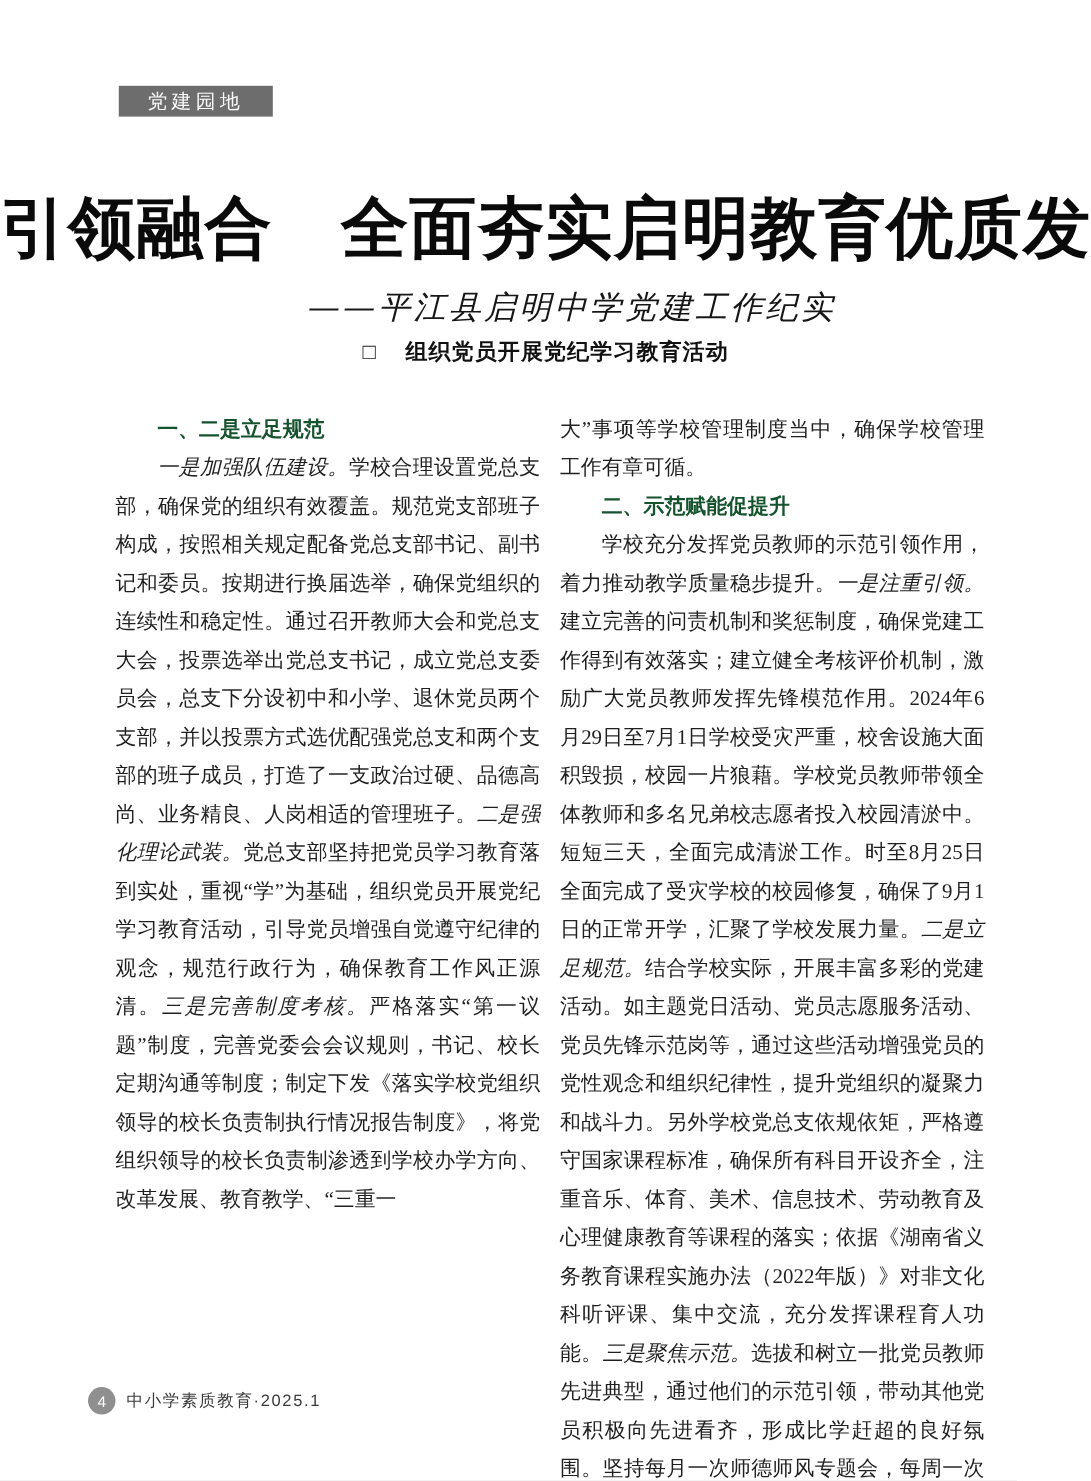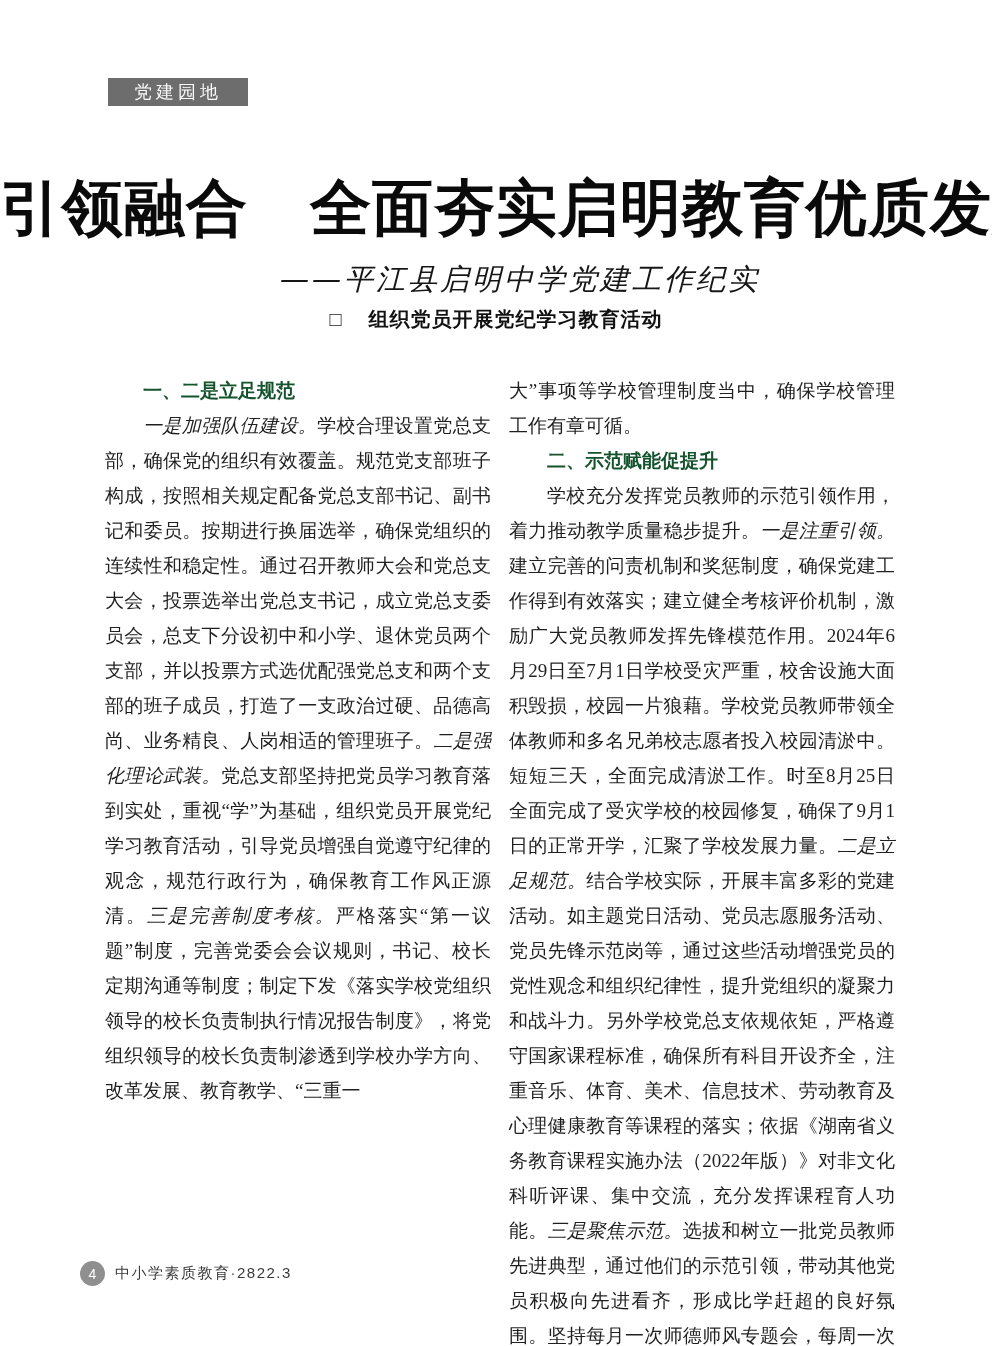--- a/index.html
+++ b/index.html
@@ -149,16 +149,16 @@
       </div>
     <div class="col">
         <div class="block para"><span>大”事项等学校管理制度当中，确保学校管理工作有章可循。</span></div>
         <div class="block heading"><span>二、示范赋能促提升</span></div>
         <div class="block para indent"><span>学校充分发挥党员教师的示范引领作用，着力推动教学质量稳步提升。</span><span class="em">一是注重引领。</span><span>建立完善的问责机制和奖惩制度，确保党建工作得到有效落实；建立健全考核评价机制，激励广大党员教师发挥先锋模范作用。2024年6月29日至7月1日学校受灾严重，校舍设施大面积毁损，校园一片狼藉。学校党员教师带领全体教师和多名兄弟校志愿者投入校园清淤中。短短三天，全面完成清淤工作。时至8月25日全面完成了受灾学校的校园修复，确保了9月1日的正常开学，汇聚了学校发展力量。</span><span class="em">二是立足规范。</span><span>结合学校实际，开展丰富多彩的党建活动。如主题党日活动、党员志愿服务活动、党员先锋示范岗等，通过这些活动增强党员的党性观念和组织纪律性，提升党组织的凝聚力和战斗力。另外学校党总支依规依矩，严格遵守国家课程标准，确保所有科目开设齐全，注重音乐、体育、美术、信息技术、劳动教育及心理健康教育等课程的落实；依据《湖南省义务教育课程实施办法（2022年版）》对非文化科听评课、集中交流，充分发挥课程育人功能。</span><span class="em">三是聚焦示范。</span><span>选拔和树立一批党员教师先进典型，通过他们的示范引领，带动其他党员积极向先进看齐，形成比学赶超的良好氛围。坚持每月一次师德师风专题会，每周一次师德师风专题学习，杜绝师德失范行为。以党员名师工作室为载体，由党员教师牵头，开展“示范教研组、示范年级组、示范备课组、示范班级”创建，弘</span></div>
       </div>
   </div>
 
   <div class="footer">
     <span class="page-num">4</span>
-    <span class="journal">中小学素质教育·2822.3</span>
+    <span class="journal">中小学素质教育·2025.1</span>
   </div>
 
 </div>
 
 </body></html>

